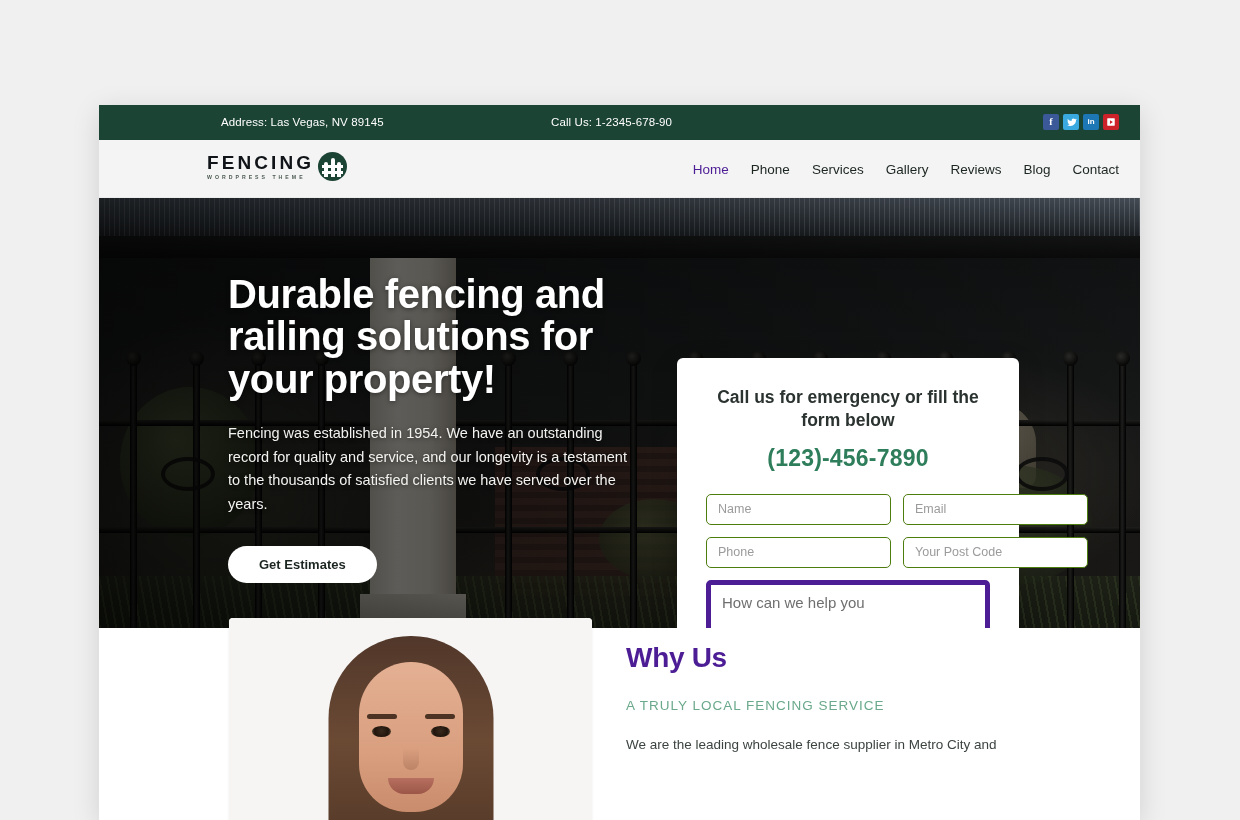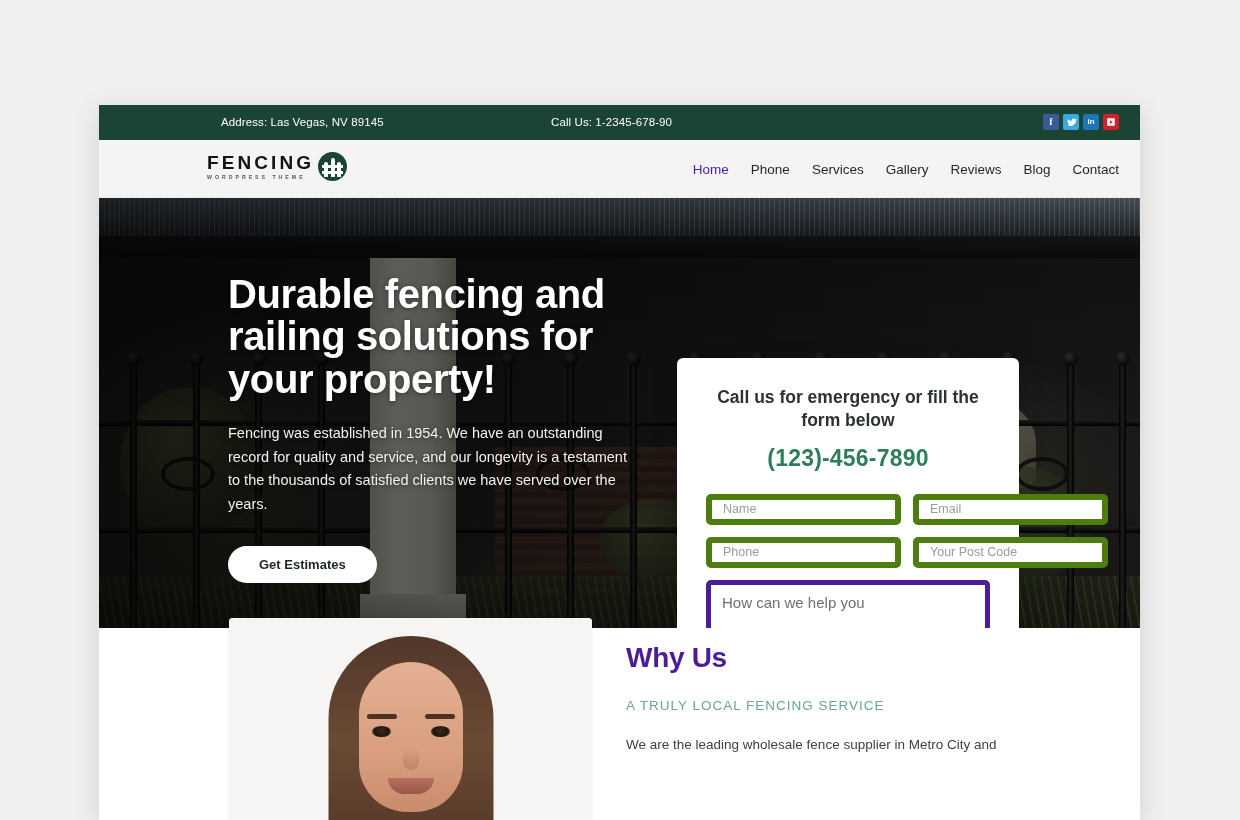--- a/index.html
+++ b/index.html
@@ -267,21 +267,21 @@
   #form-phone {
     margin-top:12px;
     font-size:23px; font-weight:bold;
     color:#2e7d5b; text-align:center;
     letter-spacing:.2px;
   }
   #form-fields { margin-top:22px; }
   .f-row { display:flex; gap:12px; margin-bottom:12px; }
   .f-input {
     flex:1; height:31px;
-    border:6px solid #4d7c0f;
+    border:1px solid #4d7c0f;
     border-radius:5px;
     padding:0 11px;
     font-size:12.5px;
     color:#333;
     font-family:"Liberation Sans", sans-serif;
     background:#fff;
     outline:none;
   }
   .f-input::placeholder { color:#9b9b9b; }
   #f-message {

